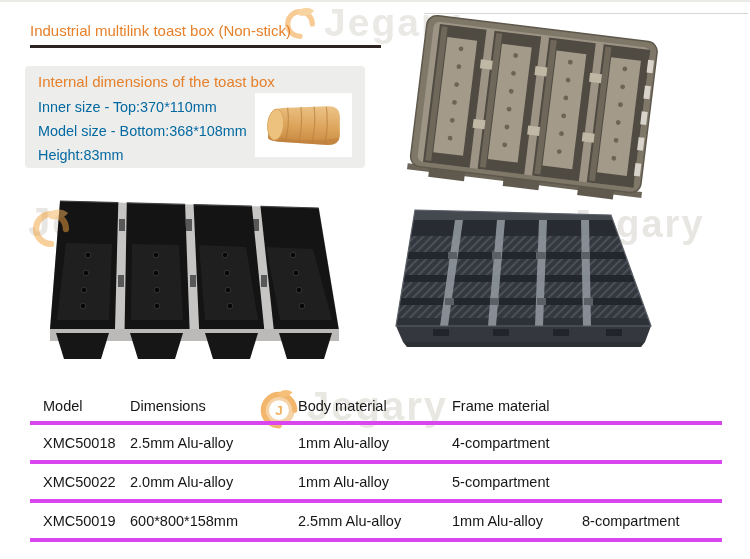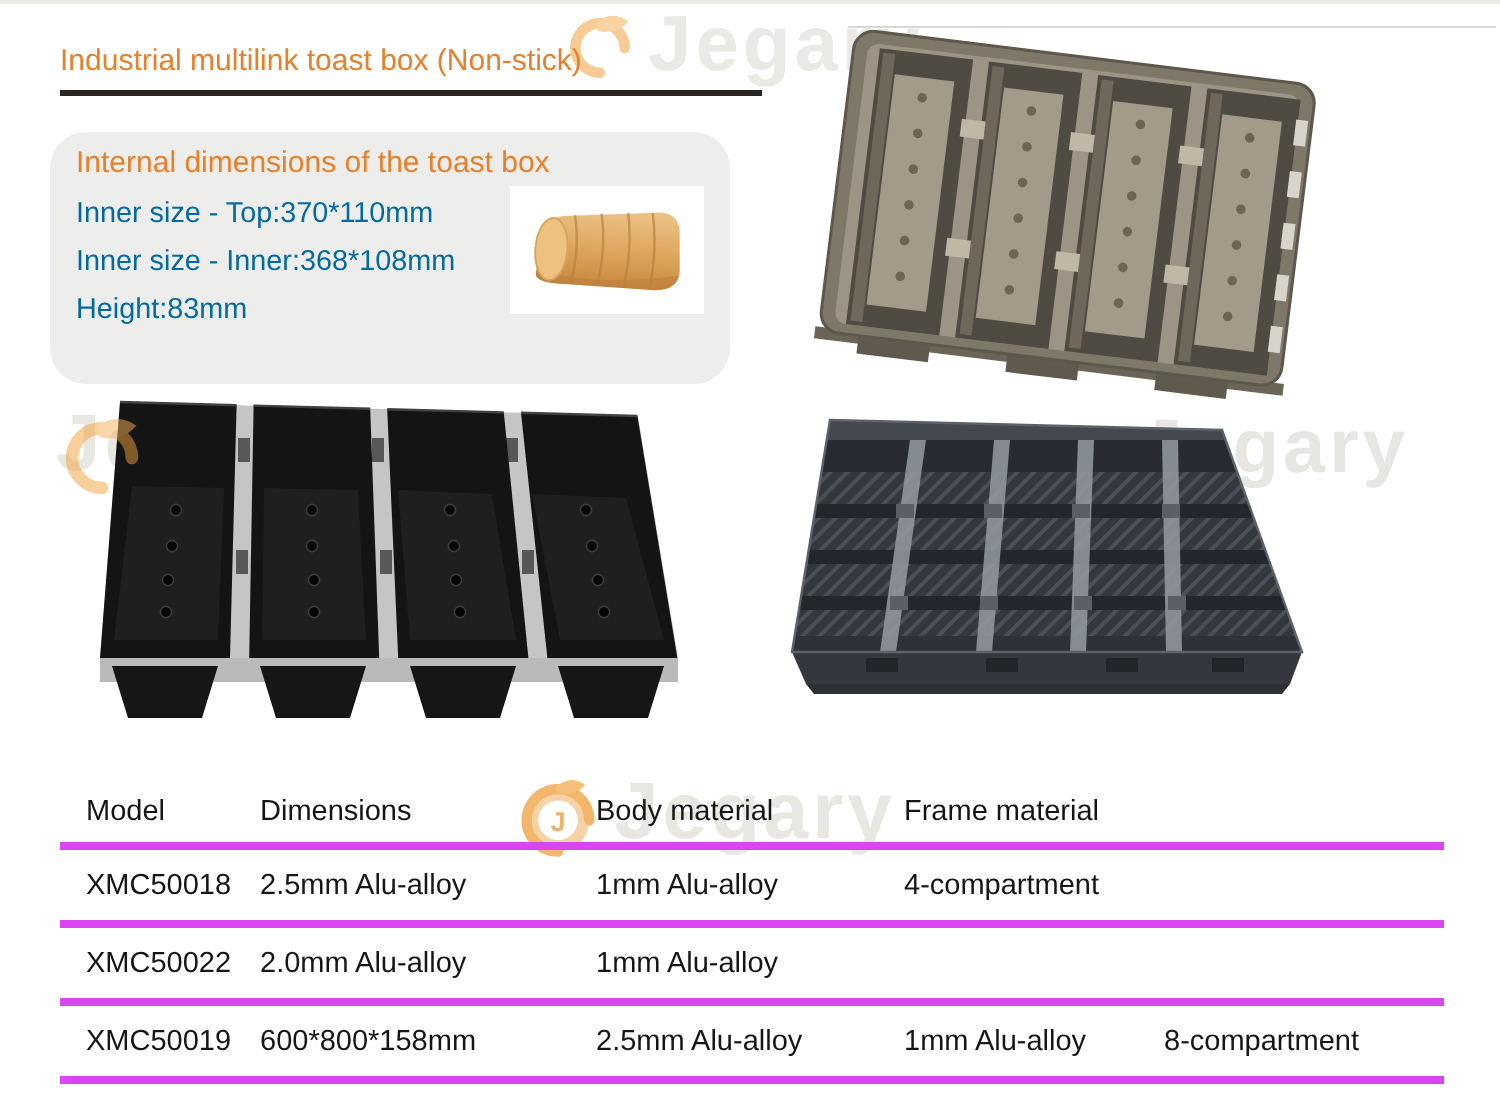--- a/index.html
+++ b/index.html
@@ -6,21 +6,21 @@
   .page{
     position:relative;width:750px;height:559px;background:#ffffff;overflow:hidden;
     font-family:"Liberation Sans",sans-serif;-webkit-font-smoothing:antialiased;
   }
   .top-hairline{position:absolute;left:0;top:0;width:750px;height:2px;background:#eceae7;}
   .photo-edge-line{position:absolute;left:424px;top:13px;width:324px;height:1px;background:#d9d7d3;}
 
   .page-title{position:absolute;left:30px;top:22px;font-size:15px;color:#e6802a;}
   .title-underline{position:absolute;left:30px;top:45px;width:351px;height:2.5px;background:#2b2422;}
 
-  .info-box{position:absolute;left:25px;top:66px;width:340px;height:126px;background:#ededec;border-radius:18px;}
+  .info-box{position:absolute;left:25px;top:66px;width:340px;height:102px;background:#ededec;border-radius:4px;}
   .info-heading{position:absolute;left:13px;top:7px;font-size:15px;color:#e6802a;}
   .info-lines{position:absolute;left:13px;top:29px;font-size:14.4px;color:#0369a1;line-height:24px;}
   .bread-photo{position:absolute;right:13px;top:27px;width:97px;height:64px;background:#ffffff;}
   .bread-photo svg{display:block;width:100%;height:100%;}
 
   .photo{position:absolute;}
   .photo svg{display:block;width:100%;height:100%;}
 
   .wm{position:absolute;display:flex;align-items:flex-start;gap:5px;white-space:nowrap;}
   .wm-text{font-weight:bold;letter-spacing:2px;color:#e9e7e3;}
@@ -274,21 +274,21 @@
         </g>
         <path d="M22,4 L218,9 L258,120 L3,120 Z" fill="none" stroke="#5d626a" stroke-width="1.2"></path>
       </g>
     </svg>
   </div>
 
   <div class="info-box">
     <div class="info-heading">Internal dimensions of the toast box</div>
     <div class="info-lines">
       <div>Inner size - Top:370*110mm</div>
-      <div>Inner size - Inner:368*108mm</div>
+      <div>Model size - Bottom:368*108mm</div>
       <div>Height:83mm</div>
     </div>
     <div class="bread-photo">
       <svg viewBox="0 0 97 68">
         <defs>
           <linearGradient id="breadGrad" x1="0" y1="0" x2="0" y2="1">
             <stop offset="0" stop-color="#ecc488"></stop>
               <stop offset="0.55" stop-color="#dda55c"></stop>
             <stop offset="1" stop-color="#c8883f"></stop>
           </linearGradient>
@@ -319,20 +319,21 @@
     <div class="tr">
       <div class="td c1">XMC50018</div>
       <div class="td">2.5mm  Alu-alloy</div>
       <div class="td">1mm  Alu-alloy</div>
       <div class="td">4-compartment</div>
     </div>
     <div class="tr">
       <div class="td c1">XMC50022</div>
       <div class="td">2.0mm  Alu-alloy</div>
       <div class="td">1mm  Alu-alloy</div>
+      <div class="td">5-compartment</div>
     </div>
     <div class="tr">
       <div class="td c1">XMC50019</div>
       <div class="td">600*800*158mm</div>
       <div class="td">2.5mm  Alu-alloy</div>
       <div class="td">1mm  Alu-alloy</div>
       <div class="td">8-compartment</div>
     </div>
   </div>
 

